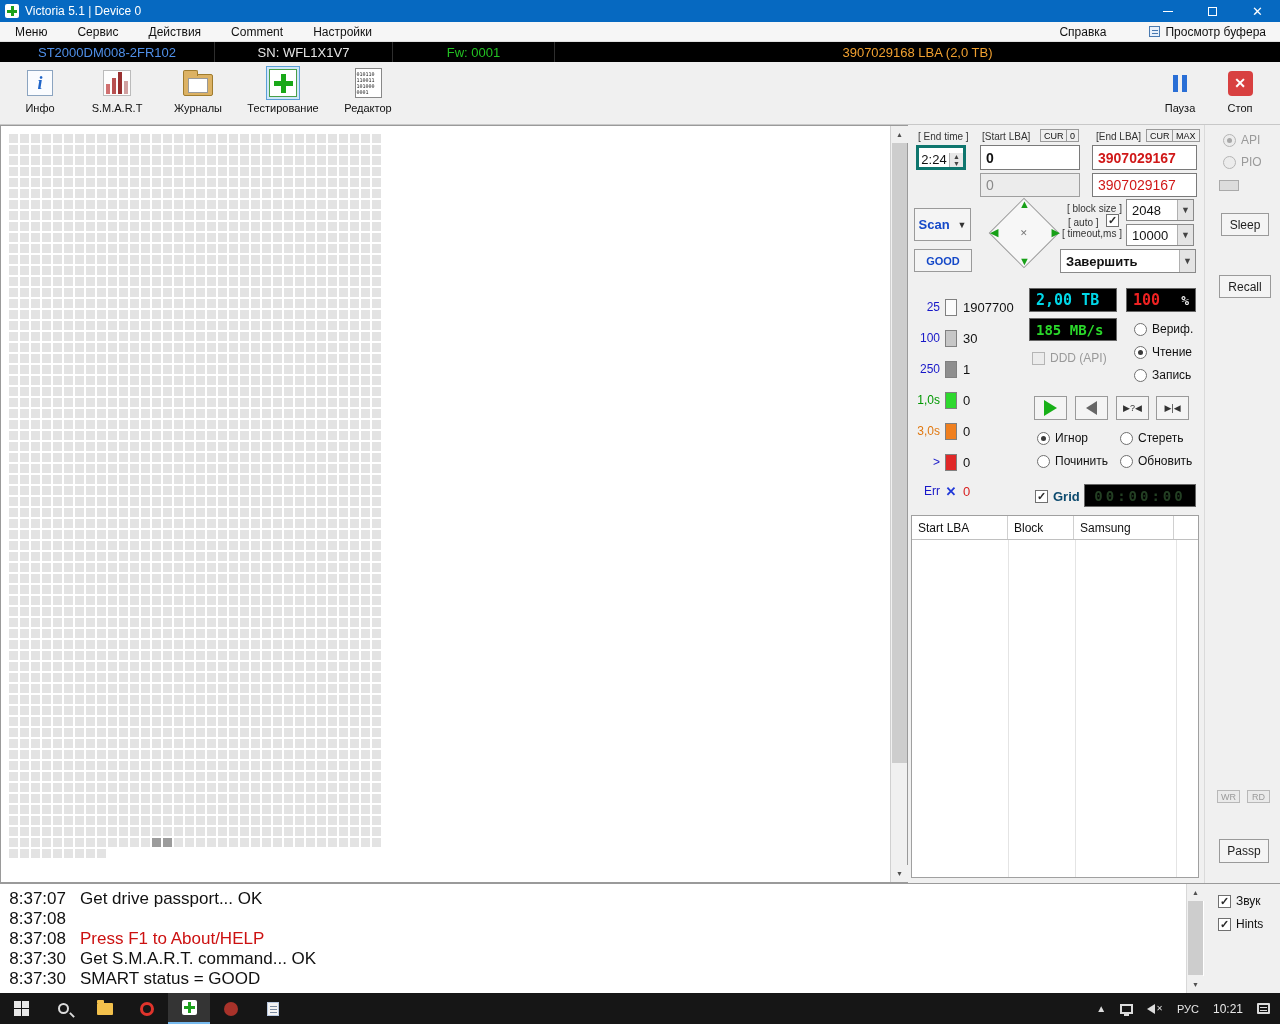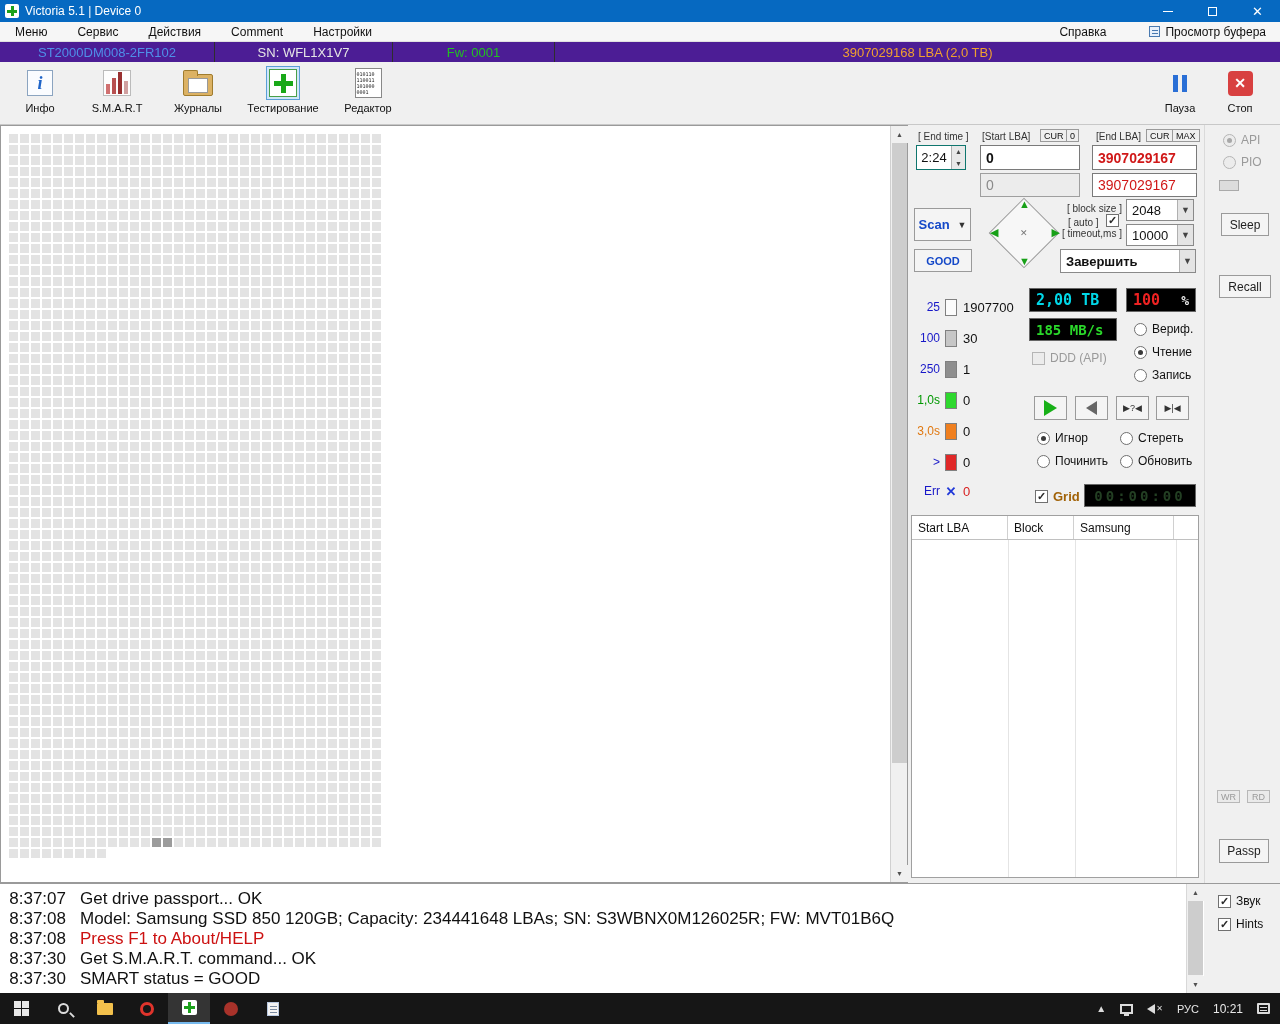--- a/index.html
+++ b/index.html
@@ -20,21 +20,21 @@
 
   
   .menubar { position:absolute; left:0; top:22px; width:1280px; height:20px; background:#f6f6f6; display:flex; align-items:center; font-size:12px; border-bottom:1px solid #e0e0e0; }
   .menu-item { padding:0 15px; height:20px; display:flex; align-items:center; }
   .menu-right { margin-left:auto; display:flex; align-items:center; gap:28px; padding-right:14px; }
   .menu-buffer { display:flex; align-items:center; gap:5px; }
   .buffer-ico { width:11px; height:11px; border:1px solid #4a7ab0; position:relative; display:inline-block; background:#e8f0fa; }
   .buffer-ico::before { content:""; position:absolute; left:2px; top:3px; width:6px; height:1px; background:#4a7ab0; box-shadow:0 3px 0 #4a7ab0; }
 
   
-  .devicebar { position:absolute; left:0; top:42px; width:1280px; height:20px; background:#4c1d95; display:flex; font-size:13px; }
+  .devicebar { position:absolute; left:0; top:42px; width:1280px; height:20px; background:#000000; display:flex; font-size:13px; }
   .dev-cell { display:flex; align-items:center; justify-content:center; border-right:1px solid #2e2e2e; white-space:nowrap; }
   .dev-model { width:215px; } .dev-serial { width:178px; } .dev-fw { width:162px; } .dev-cap { flex:1; border-right:none; }
 
   
   .toolbar { position:absolute; left:0; top:62px; width:1280px; height:63px; background:#f0f0f0; border-bottom:1px solid #c8c8c8; }
   .tool-btn { position:absolute; top:4px; width:80px; display:flex; flex-direction:column; align-items:center; gap:2px; }
   .tool-label { font-size:11px; white-space:nowrap; }
   .ico-box { width:34px; height:34px; display:flex; align-items:center; justify-content:center; }
   .ico-box.active { background:#cfe7f9; border:1px solid #5b9fd6; }
   .info-ico { width:26px; height:26px; background:#fafcff; border:1px solid #8ba4c0; display:flex; align-items:center; justify-content:center; font-family:"Liberation Serif", serif; font-style:italic; font-weight:bold; font-size:18px; color:#1e64c8; }
@@ -63,21 +63,21 @@
   .sb-thumb { position:absolute; left:1px; top:17px; width:15px; height:620px; background:#cdcdcd; }
 
   
   .control-panel { position:absolute; left:908px; top:0; width:296px; height:758px; background:#f0f0f0; }
   .ctl-label { position:absolute; font-size:10px; color:#333; white-space:nowrap; }
   .field { position:absolute; background:#fff; border:1px solid #7a7a7a; font-size:14px; display:flex; align-items:center; padding:0 5px; white-space:nowrap; }
   .field.bold { font-weight:bold; }
   .field.red { color:#d01818; font-weight:bold; }
   .field.gray { background:#ececec; color:#8a8a8a; border-color:#9f9f9f; }
   .tiny-btn { position:absolute; background:#efefef; border:1px solid #9a9a9a; font-size:9px; height:13px; display:flex; align-items:center; justify-content:center; padding:0 3px; }
-  .spinner { position:absolute; left:8px; top:20px; width:50px; height:25px; background:#fff; border:1px solid #0f766e; display:flex; }
+  .spinner { position:absolute; left:8px; top:20px; width:50px; height:25px; background:#fff; border:3px solid #0f766e; display:flex;align-items:flex-end; }
   .spin-val { flex:1; display:flex; align-items:center; justify-content:center; font-size:13px; }
   .spin-btns { width:14px; display:flex; flex-direction:column; border-left:1px solid #b0b0b0; }
   .spin-btns span { flex:1; font-size:7px; line-height:1; display:flex; align-items:center; justify-content:center; background:#e8e8e8; color:#444; }
   .btn { background:#f4f4f4; border:1px solid #9a9a9a; display:flex; align-items:center; justify-content:center; font-size:12px; position:absolute; }
   .btn-scan { left:6px; top:83px; width:57px; height:33px; color:#1448c8; font-weight:bold; font-size:13px; gap:8px; }
   .btn-scan .dd { font-size:9px; color:#333; font-weight:normal; }
   .btn-quick { left:6px; top:124px; width:58px; height:23px; color:#1448c8; font-weight:bold; font-size:11px; }
   .combo { position:absolute; background:#fff; border:1px solid #8a8a8a; display:flex; align-items:center; font-size:13px; padding-left:5px; }
   .combo-btn { position:absolute; right:0; top:0; bottom:0; width:16px; background:#e4e4e4; border-left:1px solid #b0b0b0; display:flex; align-items:center; justify-content:center; font-size:9px; color:#444; }
   .diamond { position:absolute; left:68px; top:72px; width:98px; height:72px; }
@@ -103,21 +103,21 @@
   .lcd { position:absolute; background:#000; border:1px solid #666; font-family:"DejaVu Sans Mono", monospace; font-weight:bold; display:flex; align-items:center; padding:0 6px; }
   .lcd-cap { color:#00d8e8; font-size:15px; }
   .lcd-pct { font-size:15px; justify-content:space-between; }
   .lcd-pct .v { color:#ee2222; } .lcd-pct .u { color:#e8e8e8; font-size:13px; }
   .lcd-speed { color:#2ad82a; font-size:14px; }
   .lcd-timer { color:#233f23; font-size:14px; letter-spacing:3px; justify-content:center; }
   .pbtn { position:absolute; width:33px; height:24px; background:#f4f4f4; border:1px solid #9a9a9a; display:flex; align-items:center; justify-content:center; }
   .tri-right { width:0; height:0; border-left:13px solid #18b018; border-top:8px solid transparent; border-bottom:8px solid transparent; }
   .tri-left { width:0; height:0; border-right:11px solid #666; border-top:7px solid transparent; border-bottom:7px solid transparent; }
   .pb-txt { font-size:9px; color:#333; letter-spacing:0; white-space:nowrap; }
-  .grid-check { position:absolute; left:127px; top:364px; display:flex; align-items:center; gap:5px; font-size:13px; font-weight:bold; color:#a16207; }
+  .grid-check { position:absolute; left:127px; top:364px; display:flex; align-items:center; gap:5px; font-size:13px; font-weight:bold; color:#0c4a6e; }
   .defect-table { position:absolute; left:3px; top:390px; width:288px; height:363px; background:#fff; border:1px solid #a0a0a0; }
   .dt-head { display:flex; height:24px; border-bottom:1px solid #c0c0c0; font-size:12px; }
   .dt-head span { display:flex; align-items:center; padding-left:6px; border-right:1px solid #d0d0d0; }
   .dt-c1 { width:96px; } .dt-c2 { width:66px; } .dt-c3 { width:100px; } 
   .dt-line { position:absolute; top:24px; bottom:0; width:1px; background:#e4e4e4; }
 
   
   .side-panel { position:absolute; left:1204px; top:0; width:76px; height:758px; background:#f0f0f0; border-left:1px solid #dadada; }
   .mini-box { position:absolute; left:14px; top:55px; width:20px; height:11px; background:#dcdcdc; border:1px solid #aaa; }
   .side-btn { font-size:12px; color:#222; }
@@ -2671,21 +2671,20 @@
 </div>
 
 <div class="logarea">
   <div class="log-lines">
     <div class="log-line">
       <span class="log-time">8:37:07</span>
       <span class="log-text">Get drive passport... OK</span>
     </div>
     <div class="log-line">
       <span class="log-time">8:37:08</span>
-      <span class="log-text">Model: Samsung SSD 850 120GB; Capacity: 234441648 LBAs; SN: S3WBNX0M126025R; FW: MVT01B6Q</span>
     </div>
     <div class="log-line">
       <span class="log-time">8:37:08</span>
       <span class="log-text" style="color: rgb(204, 17, 17);">Press F1 to About/HELP</span>
     </div>
     <div class="log-line">
       <span class="log-time">8:37:30</span>
       <span class="log-text">Get S.M.A.R.T. command... OK</span>
     </div>
     <div class="log-line">

